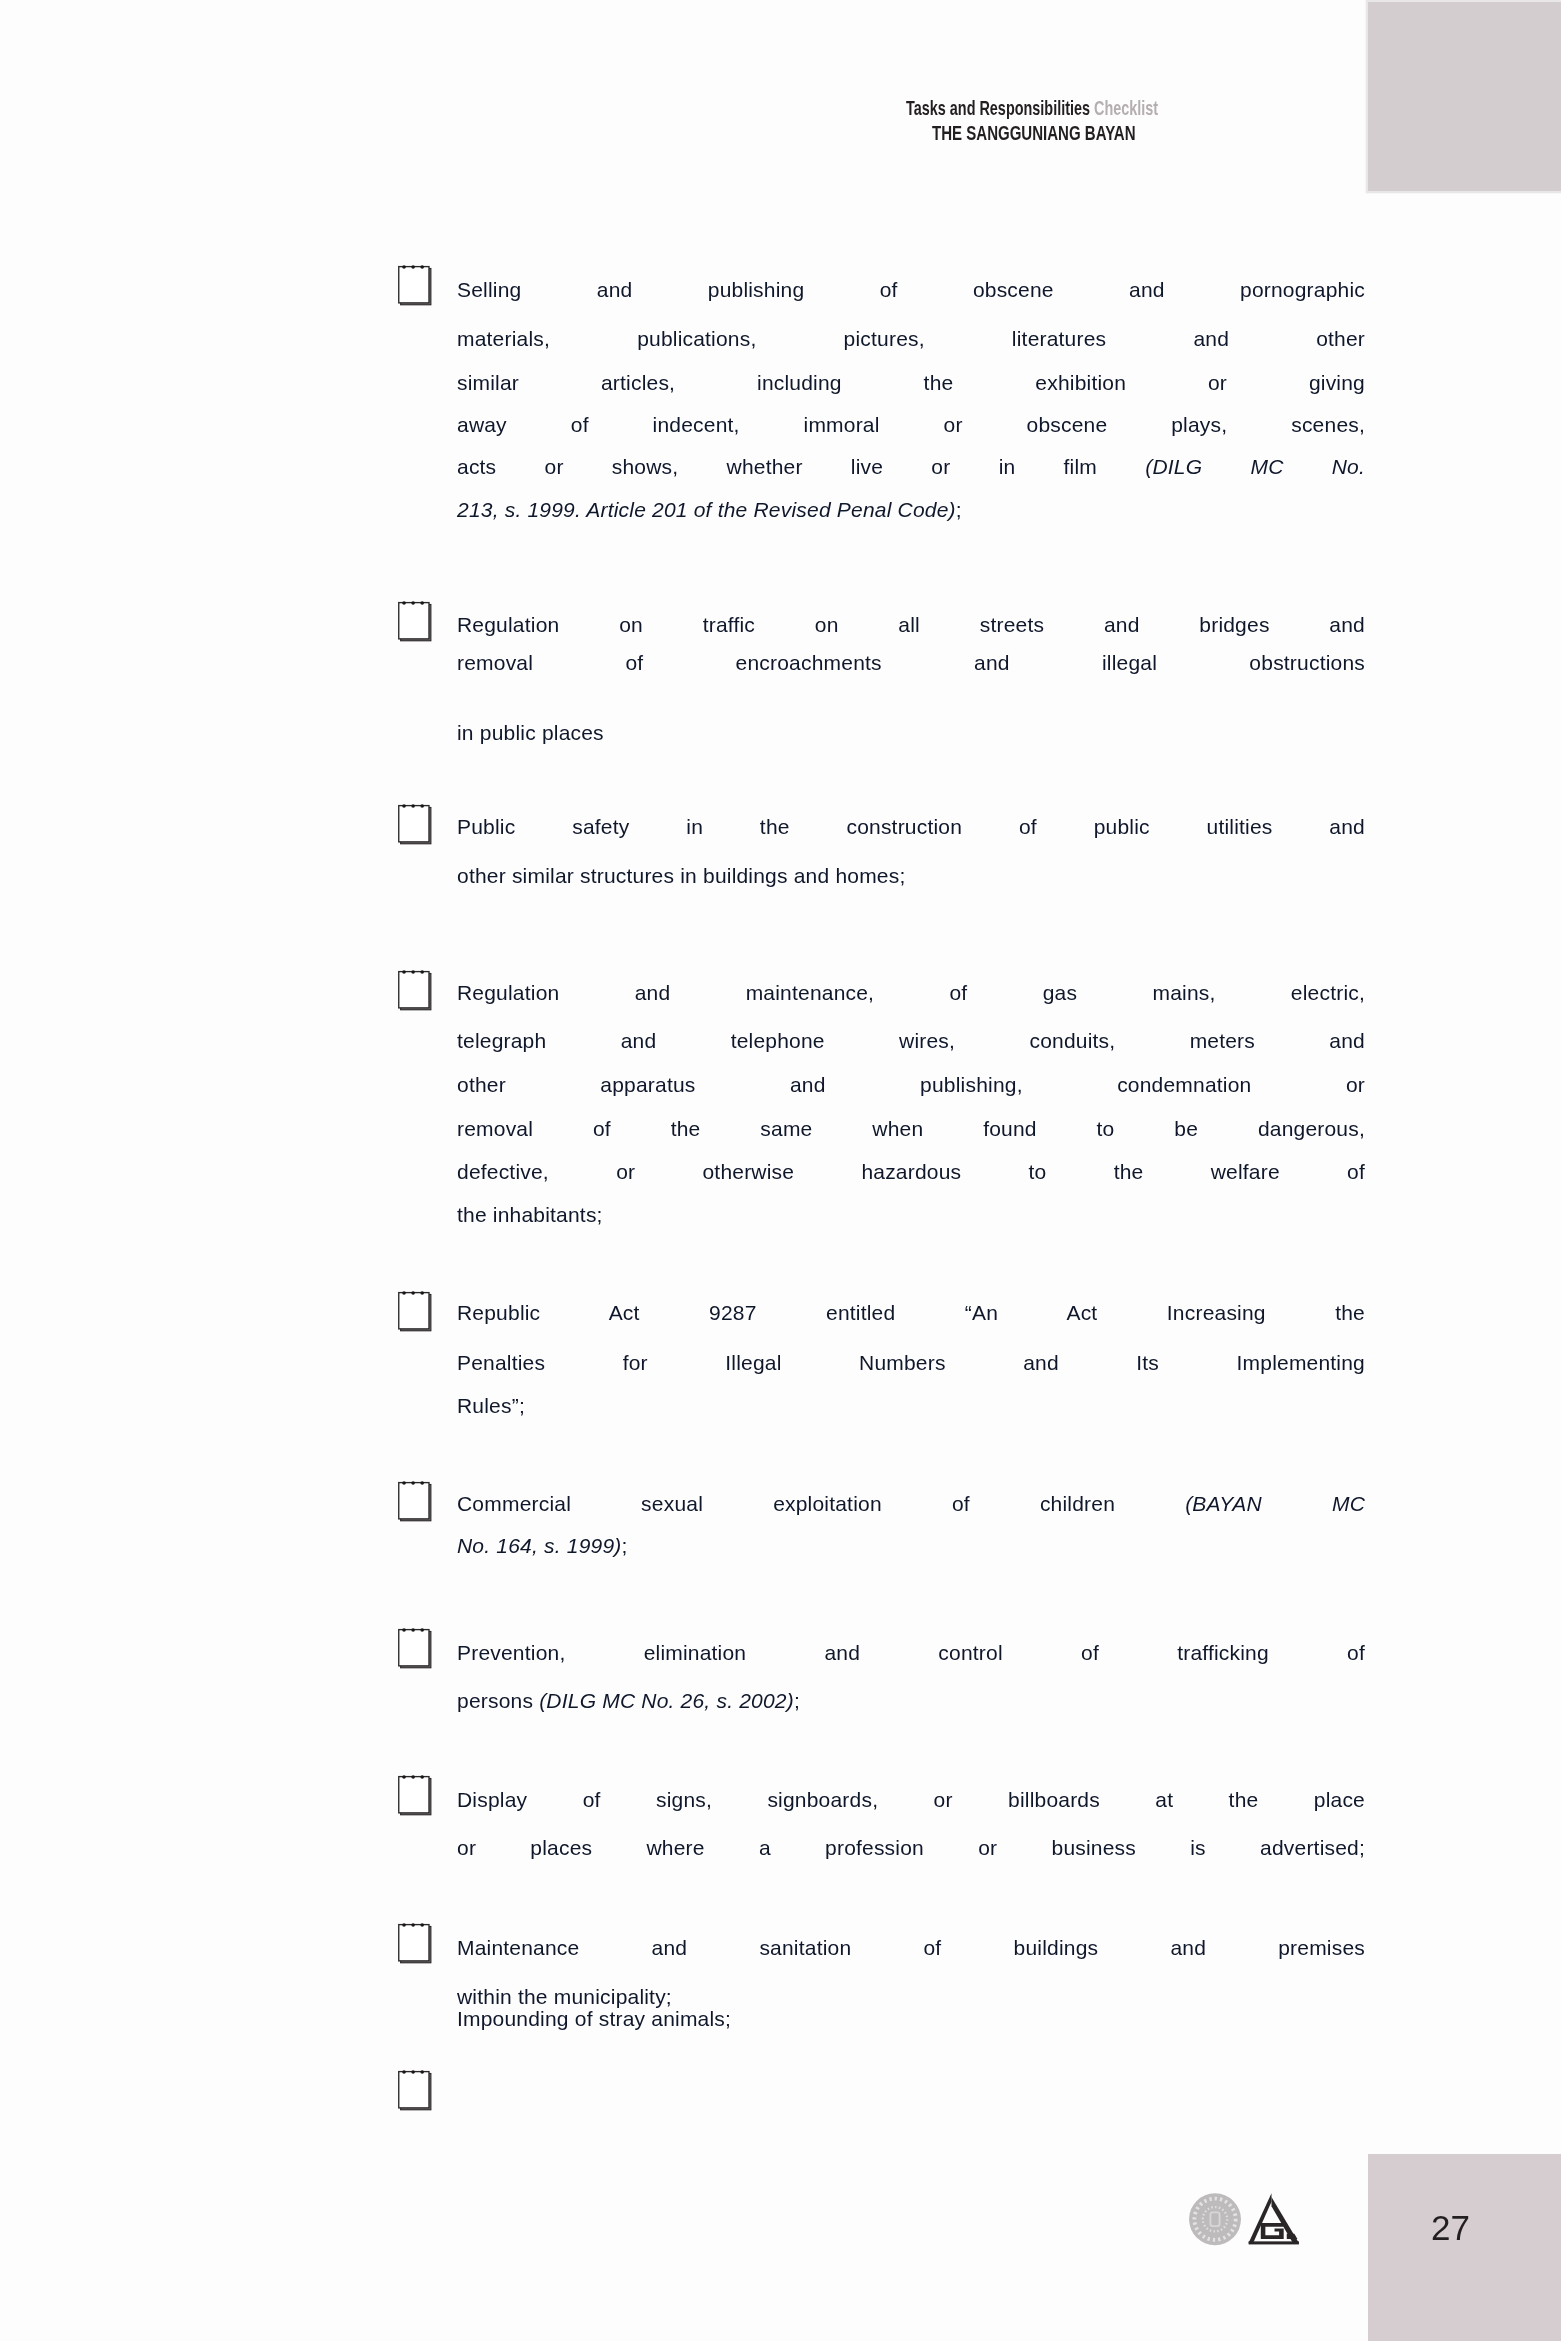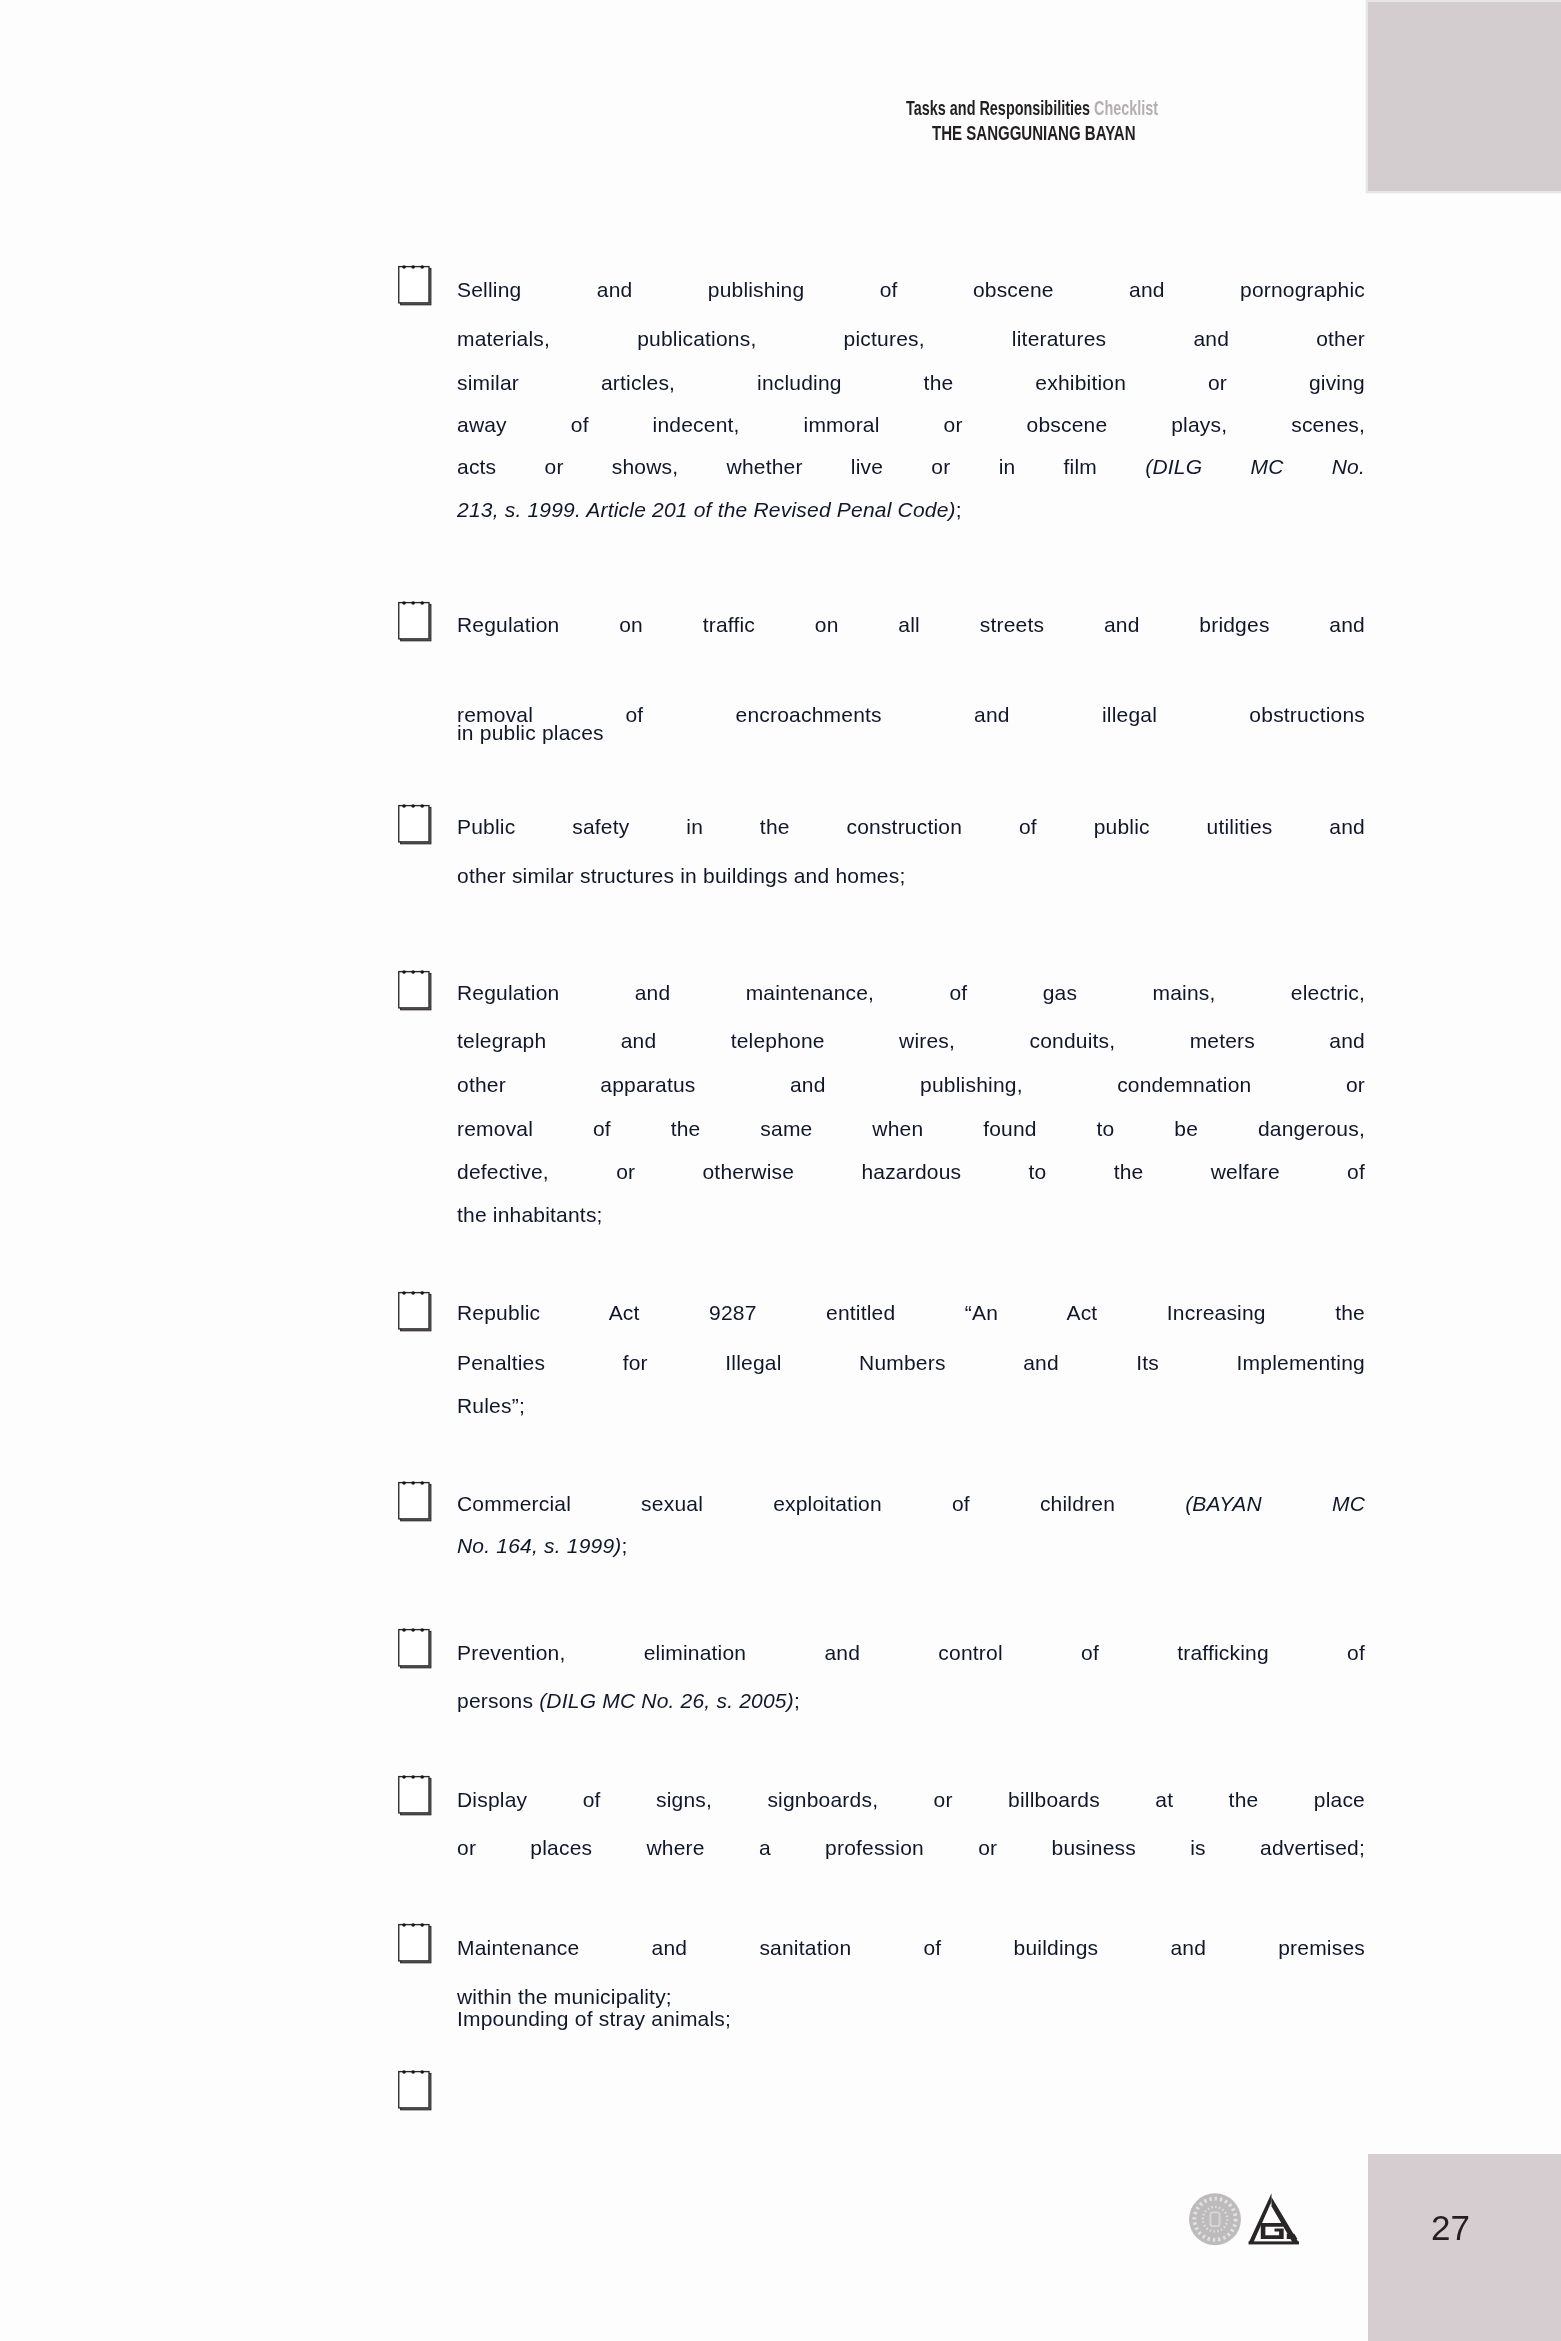--- a/index.html
+++ b/index.html
@@ -75,21 +75,21 @@
     <div class="checkbox" style="top:601px">
   <svg width="34" height="41" viewBox="0 0 45 54">
     <rect x="3.5" y="4.5" width="40" height="48" fill="#7a7778" stroke="#2b2829" stroke-width="1.5"></rect>
     <rect x="1" y="2" width="40" height="48" fill="#ffffff" stroke="#2b2829" stroke-width="1.8"></rect>
     <circle cx="8" cy="2.5" r="2.4" fill="#1a1718"></circle>
     <circle cx="20" cy="2.5" r="2.4" fill="#1a1718"></circle>
     <circle cx="32" cy="2.5" r="2.4" fill="#1a1718"></circle>
   </svg>
 </div>
     <div class="line full" style="top:606px"><span>Regulation on traffic on all streets and bridges and</span></div>
-    <div class="line full" style="top:696px"><span>removal of encroachments and illegal obstructions</span></div>
+    <div class="line full" style="top:644px"><span>removal of encroachments and illegal obstructions</span></div>
     <div class="line" style="top:714px"><span>in public places</span></div>
   </div>
 
   <div>
     <div class="checkbox" style="top:804px">
   <svg width="34" height="41" viewBox="0 0 45 54">
     <rect x="3.5" y="4.5" width="40" height="48" fill="#7a7778" stroke="#2b2829" stroke-width="1.5"></rect>
     <rect x="1" y="2" width="40" height="48" fill="#ffffff" stroke="#2b2829" stroke-width="1.8"></rect>
     <circle cx="8" cy="2.5" r="2.4" fill="#1a1718"></circle>
     <circle cx="20" cy="2.5" r="2.4" fill="#1a1718"></circle>
@@ -151,21 +151,21 @@
     <div class="checkbox" style="top:1628px">
   <svg width="34" height="41" viewBox="0 0 45 54">
     <rect x="3.5" y="4.5" width="40" height="48" fill="#7a7778" stroke="#2b2829" stroke-width="1.5"></rect>
     <rect x="1" y="2" width="40" height="48" fill="#ffffff" stroke="#2b2829" stroke-width="1.8"></rect>
     <circle cx="8" cy="2.5" r="2.4" fill="#1a1718"></circle>
     <circle cx="20" cy="2.5" r="2.4" fill="#1a1718"></circle>
     <circle cx="32" cy="2.5" r="2.4" fill="#1a1718"></circle>
   </svg>
 </div>
     <div class="line full" style="top:1634px"><span>Prevention, elimination and control of trafficking of</span></div>
-    <div class="line" style="top:1682px"><span>persons </span><em>(DILG MC No. 26, s. 2005)</em><span>;</span></div>
+    <div class="line" style="top:1682px"><span>persons </span><em>(DILG MC No. 26, s. 2002)</em><span>;</span></div>
   </div>
 
   <div>
     <div class="checkbox" style="top:1775px">
   <svg width="34" height="41" viewBox="0 0 45 54">
     <rect x="3.5" y="4.5" width="40" height="48" fill="#7a7778" stroke="#2b2829" stroke-width="1.5"></rect>
     <rect x="1" y="2" width="40" height="48" fill="#ffffff" stroke="#2b2829" stroke-width="1.8"></rect>
     <circle cx="8" cy="2.5" r="2.4" fill="#1a1718"></circle>
     <circle cx="20" cy="2.5" r="2.4" fill="#1a1718"></circle>
     <circle cx="32" cy="2.5" r="2.4" fill="#1a1718"></circle>

